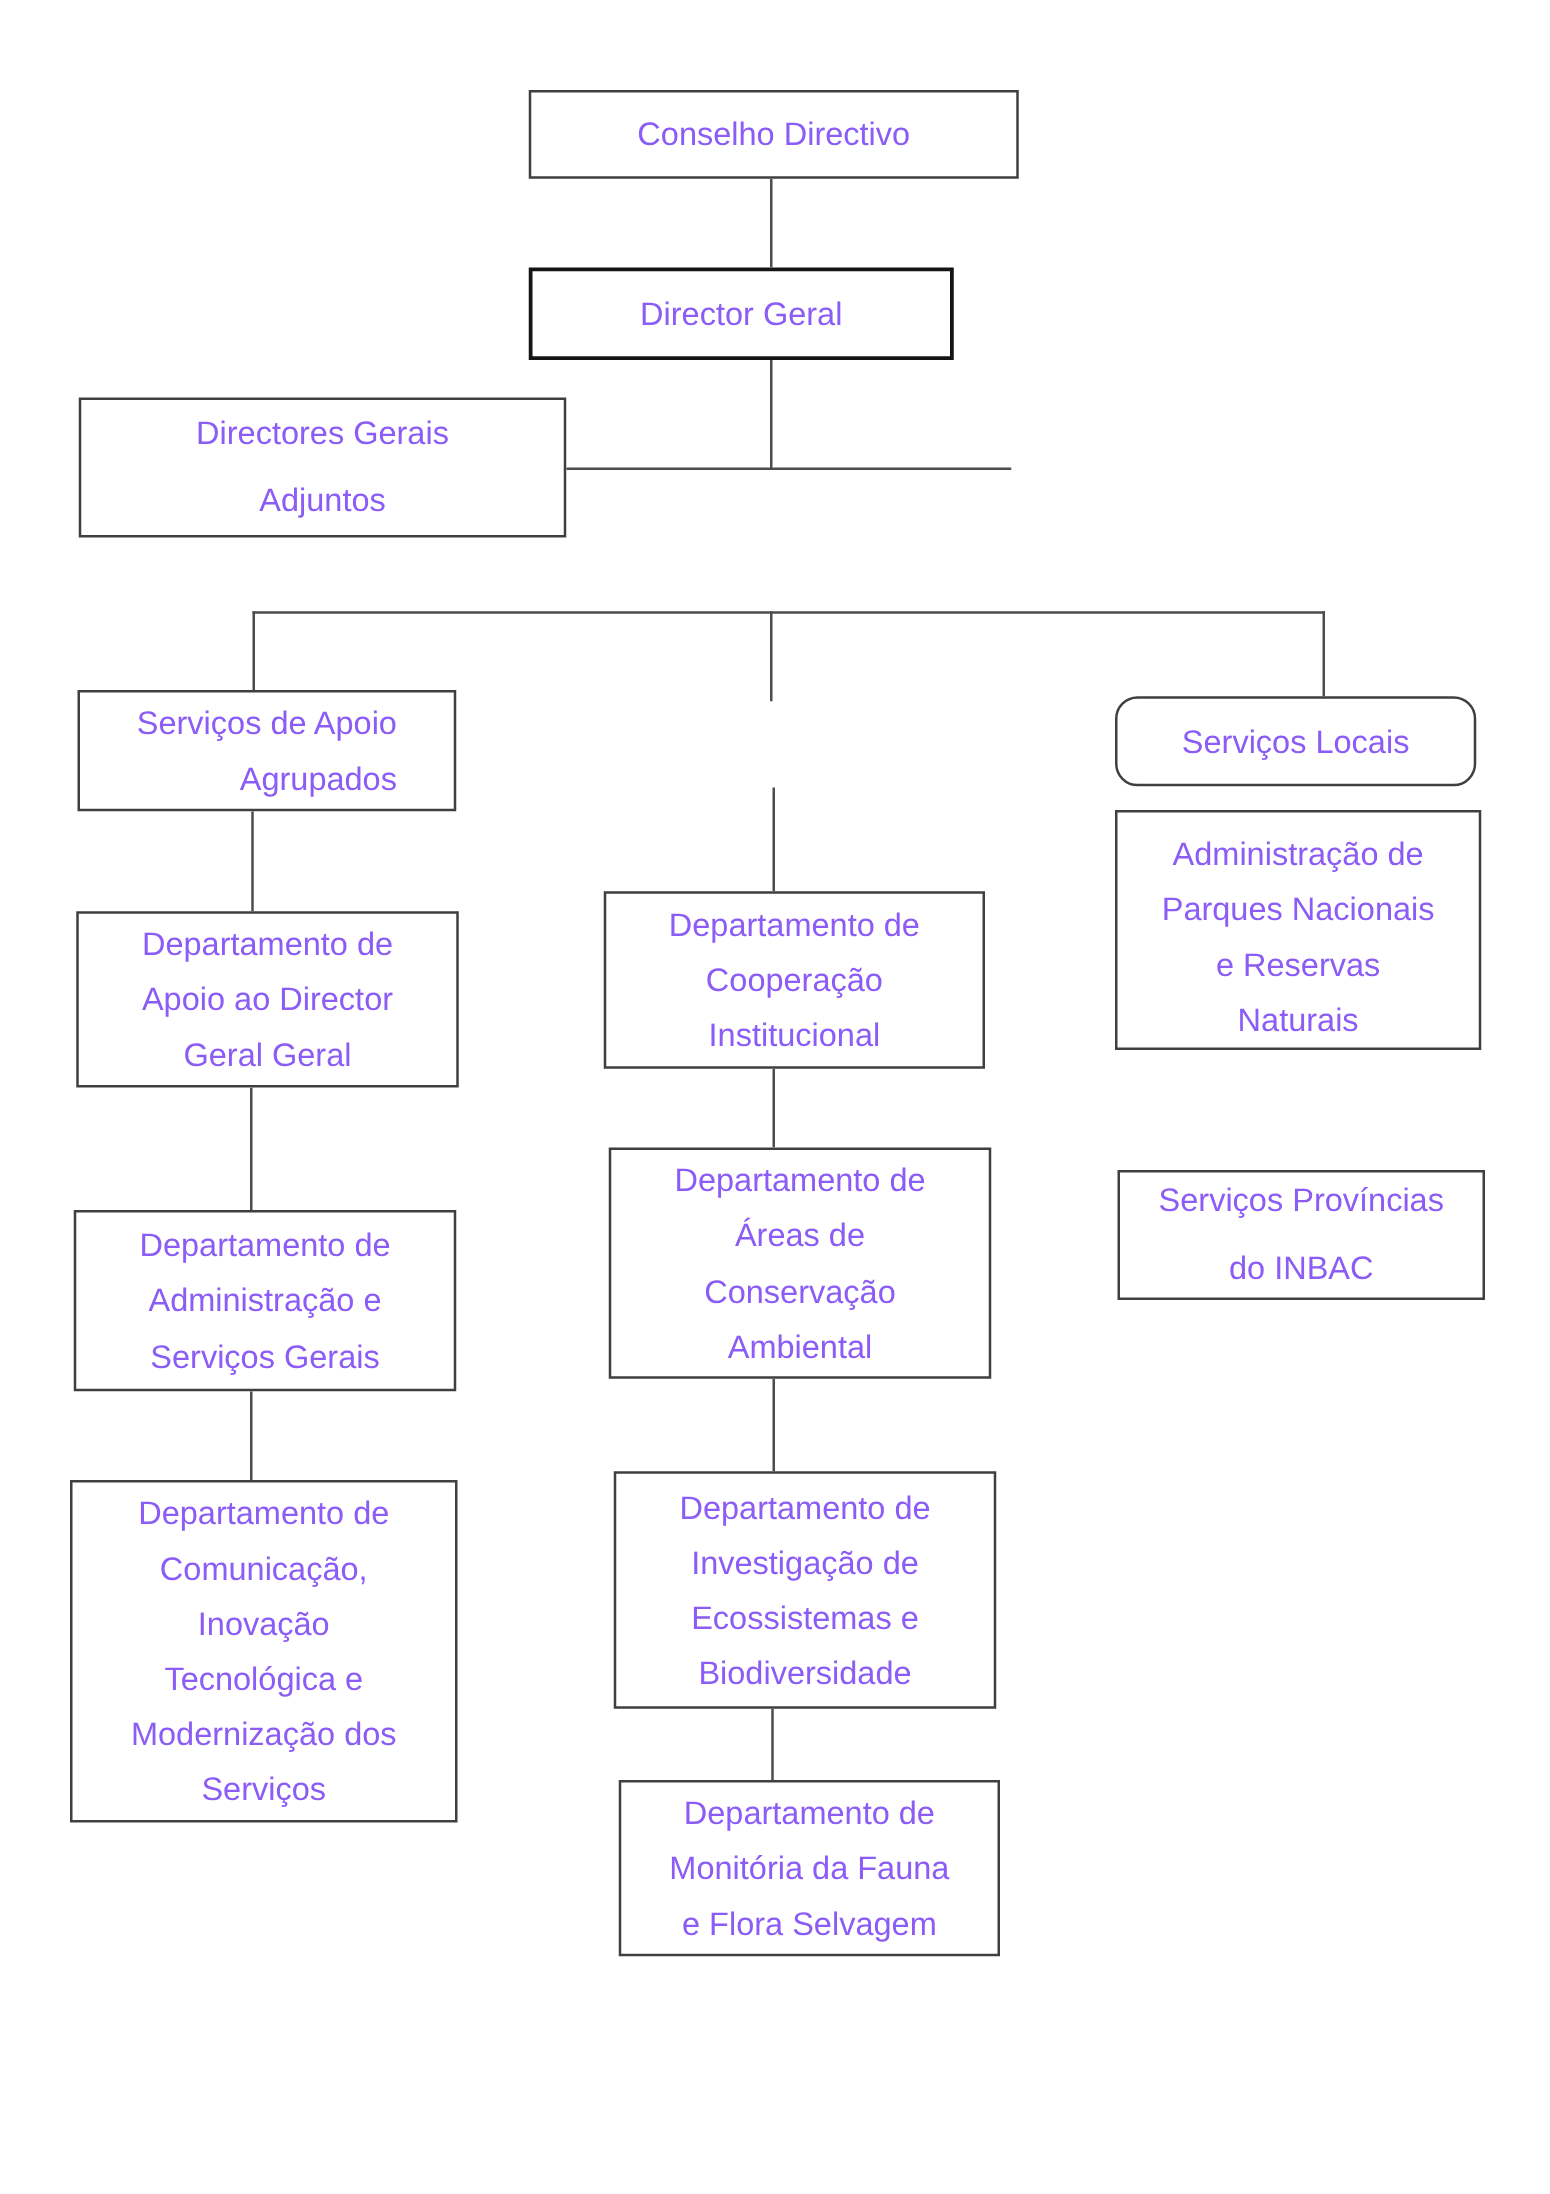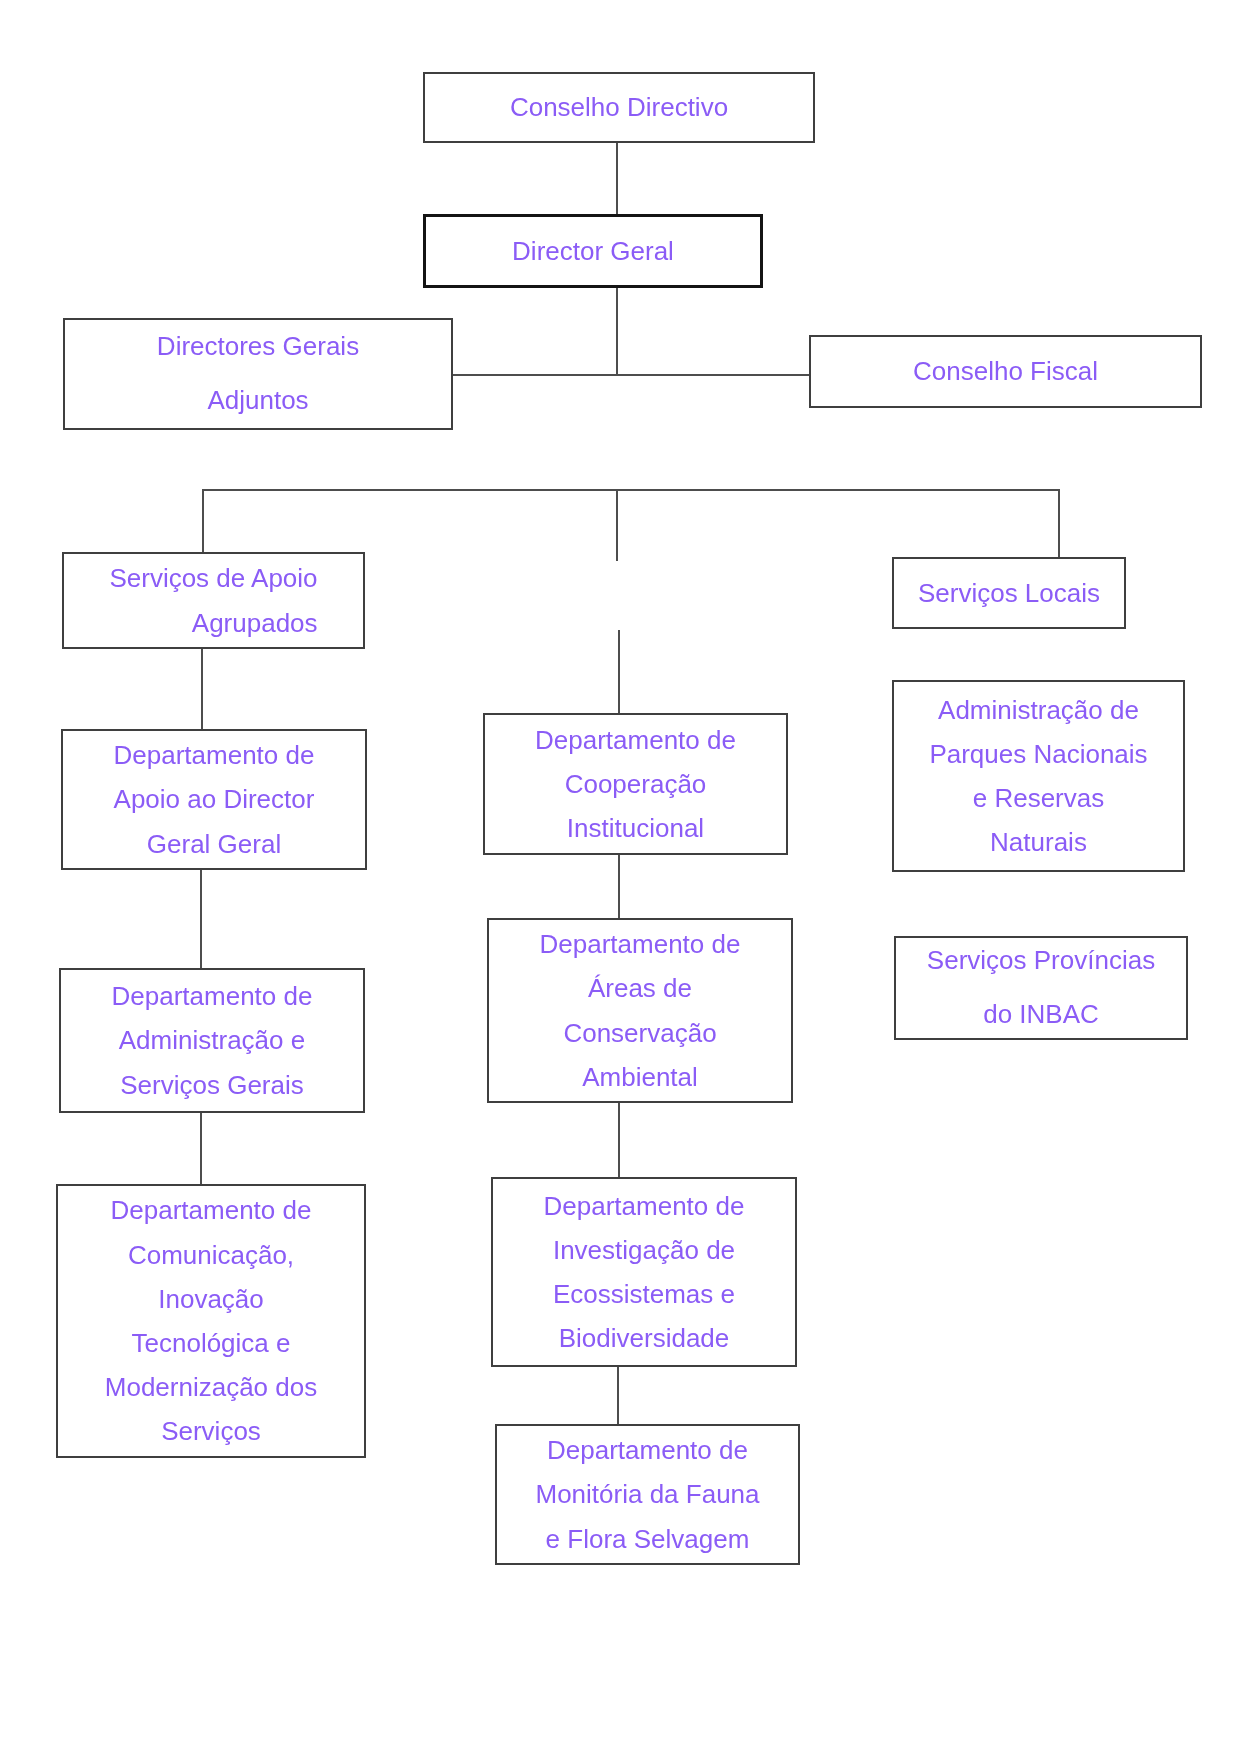--- a/index.html
+++ b/index.html
@@ -41,24 +41,24 @@
   .line.v { width: 2px; }
   .line.h { height: 2px; }
 
   
   #n-cd   { left: 423px; top: 72px;   width: 392px; height: 71px;  }
   #n-dg   { left: 423px; top: 214px;  width: 340px; height: 74px;  }
   #n-dga  { left: 63px;  top: 318px;  width: 390px; height: 112px; }
   #n-cf   { left: 809px; top: 335px;  width: 393px; height: 73px;  }
   #n-saa  { left: 62px;  top: 552px;  width: 303px; height: 97px; text-align: right;  }
   #n-se   { left: 477px; top: 561px;  width: 305px; height: 69px;  }
-  #n-sl   { left: 892px; top: 557px;  width: 234px; height: 72px;  }
+  #n-sl   { left: 892px; top: 557px;  width: 289px; height: 72px; border-radius: 18px;  }
   #n-dad  { left: 61px;  top: 729px;  width: 306px; height: 141px; }
   #n-dci  { left: 483px; top: 713px;  width: 305px; height: 142px; }
-  #n-apn  { left: 892px; top: 680px;  width: 293px; height: 192px; }
+  #n-apn  { left: 892px; top: 648px;  width: 293px; height: 192px; align-items: flex-end; }
   #n-dasg { left: 59px;  top: 968px;  width: 306px; height: 145px; }
   #n-daca { left: 487px; top: 918px;  width: 306px; height: 185px; }
   #n-spi  { left: 894px; top: 936px;  width: 294px; height: 104px; }
   #n-dc   { left: 56px;  top: 1184px; width: 310px; height: 274px; }
   #n-die  { left: 491px; top: 1177px; width: 306px; height: 190px; }
   #n-dmf  { left: 495px; top: 1424px; width: 305px; height: 141px; }
 
   
   #c1  { left: 616px;  top: 143px;  height: 71px; }
   #c2  { left: 616px;  top: 288px;  height: 87px; }
@@ -101,23 +101,20 @@
 
   <div class="box emphasis" id="n-dg">
     <span class="label">Director Geral</span>
   </div>
 
   <div class="box wide-gap" id="n-dga">
     <span class="label">Directores Gerais
 Adjuntos</span>
   </div>
 
-  <div class="box" id="n-cf">
-    <span class="label">Conselho Fiscal</span>
-  </div>
 
   <div class="box" id="n-saa">
     <span class="label">Serviços de Apoio
 Agrupados</span>
   </div>
 
 
   <div class="box" id="n-sl">
     <span class="label">Serviços Locais</span>
   </div>

